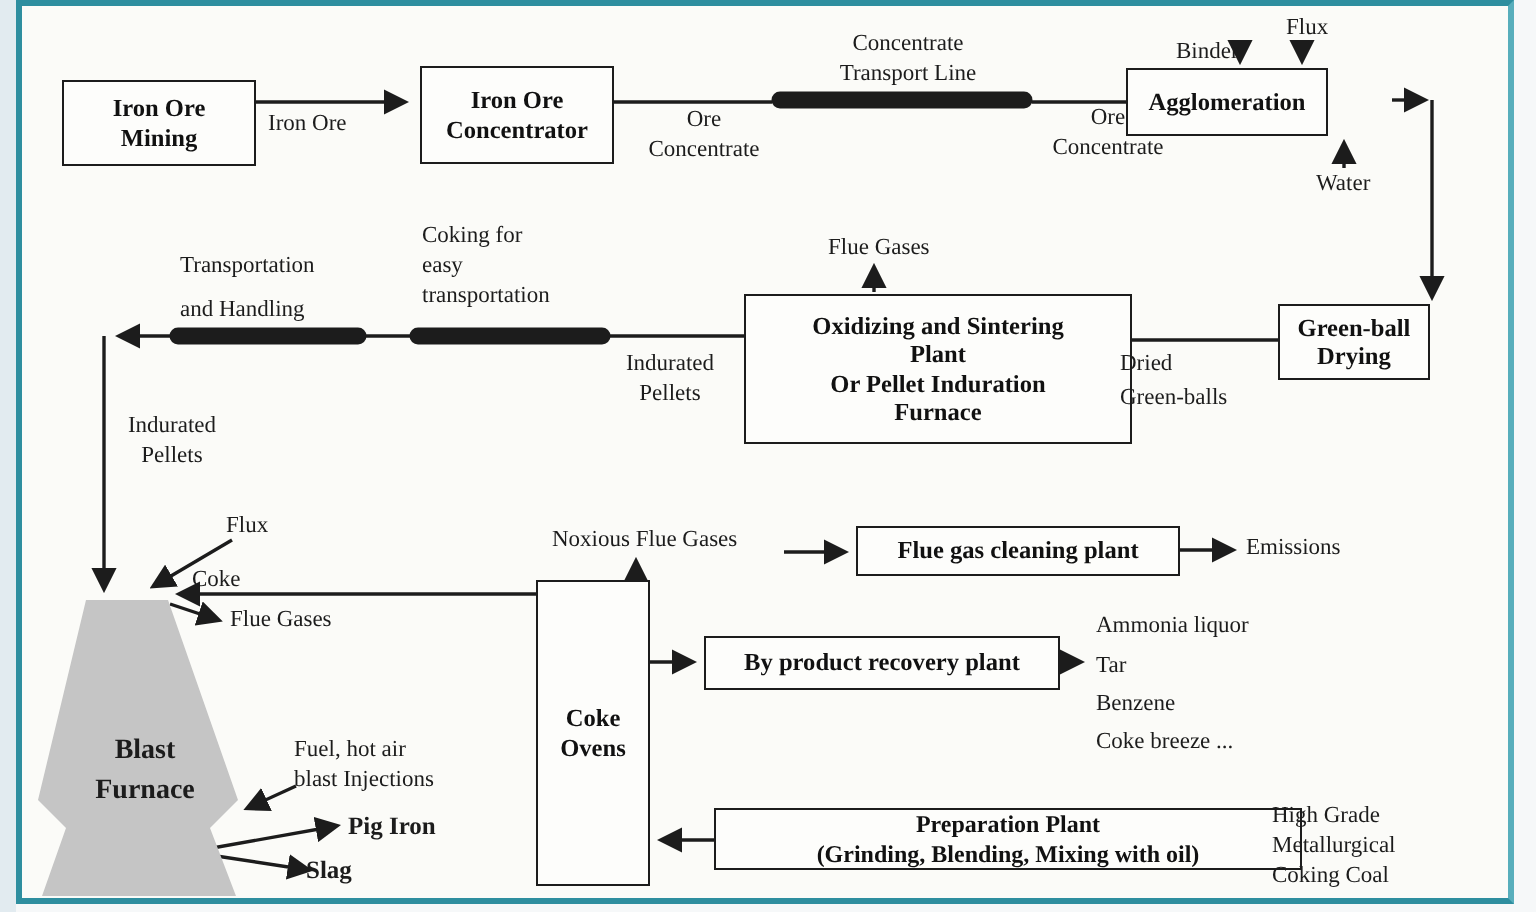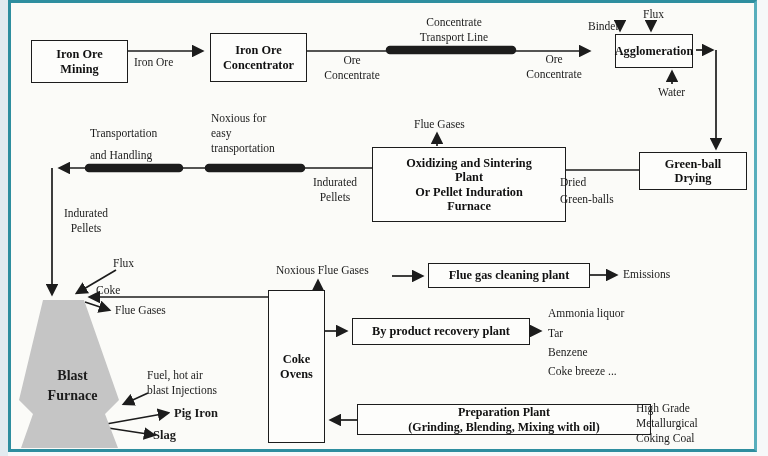--- a/index.html
+++ b/index.html
@@ -64,22 +64,22 @@
       <path d="M357,420 L331,420" marker-end="url(#ah)"></path>
       <path d="M636,420 L614,420" marker-end="url(#ah)"></path>
     </g>
     <polygon points="43,300 84,300 119,400 105,414 118,448 21,448 33,414 19,400" fill="#c5c5c5"></polygon>
   </svg>
 
   <div class="box" style="left:31px;top:40px;width:97px;height:43px;">Iron Ore
 Mining</div>
   <div class="box" style="left:210px;top:33px;width:97px;height:49px;">Iron Ore
 Concentrator</div>
-  <div class="box" style="left:615px;top:34px;width:78px;height:34px;">Agglomeration</div>
-  <div class="box" style="left:639px;top:152px;width:108px;height:38px;">Green-ball
+  <div class="box" style="left:563px;top:34px;width:101px;height:34px;">Agglomeration</div>
+  <div class="box" style="left:639px;top:152px;width:76px;height:38px;">Green-ball
 Drying</div>
   <div class="box" style="left:372px;top:147px;width:194px;height:75px;">Oxidizing and Sintering
 Plant
 Or Pellet Induration
 Furnace</div>
   <div class="box" style="left:428px;top:263px;width:162px;height:25px;">Flue gas cleaning plant</div>
   <div class="box" style="left:352px;top:318px;width:178px;height:27px;">By product recovery plant</div>
   <div class="box" style="left:268px;top:290px;width:57px;height:153px;">Coke
 Ovens</div>
   <div class="box" style="left:357px;top:404px;width:294px;height:31px;font-size:12px;">Preparation Plant
@@ -90,21 +90,21 @@
 Concentrate</div>
   <div class="lbl ctr" style="left:398px;top:15px;width:112px;">Concentrate
 Transport Line</div>
   <div class="lbl ctr" style="left:513px;top:52px;width:82px;">Ore
 Concentrate</div>
   <div class="lbl" style="left:588px;top:19px;">Binder</div>
   <div class="lbl" style="left:643px;top:7px;">Flux</div>
   <div class="lbl" style="left:658px;top:85px;text-align:center;">Water</div>
   <div class="lbl" style="left:90px;top:122px;line-height:1.95;">Transportation
 and Handling</div>
-  <div class="lbl" style="left:211px;top:111px;line-height:1.3;">Noxious for
+  <div class="lbl" style="left:211px;top:111px;line-height:1.3;">Coking for
 easy
 transportation</div>
   <div class="lbl" style="left:414px;top:117px;">Flue Gases</div>
   <div class="lbl ctr" style="left:303px;top:175px;width:64px;">Indurated
 Pellets</div>
   <div class="lbl" style="left:560px;top:174px;line-height:1.45;">Dried
 Green-balls</div>
   <div class="lbl ctr" style="left:53px;top:206px;width:66px;">Indurated
 Pellets</div>
   <div class="lbl" style="left:113px;top:256px;">Flux</div>

